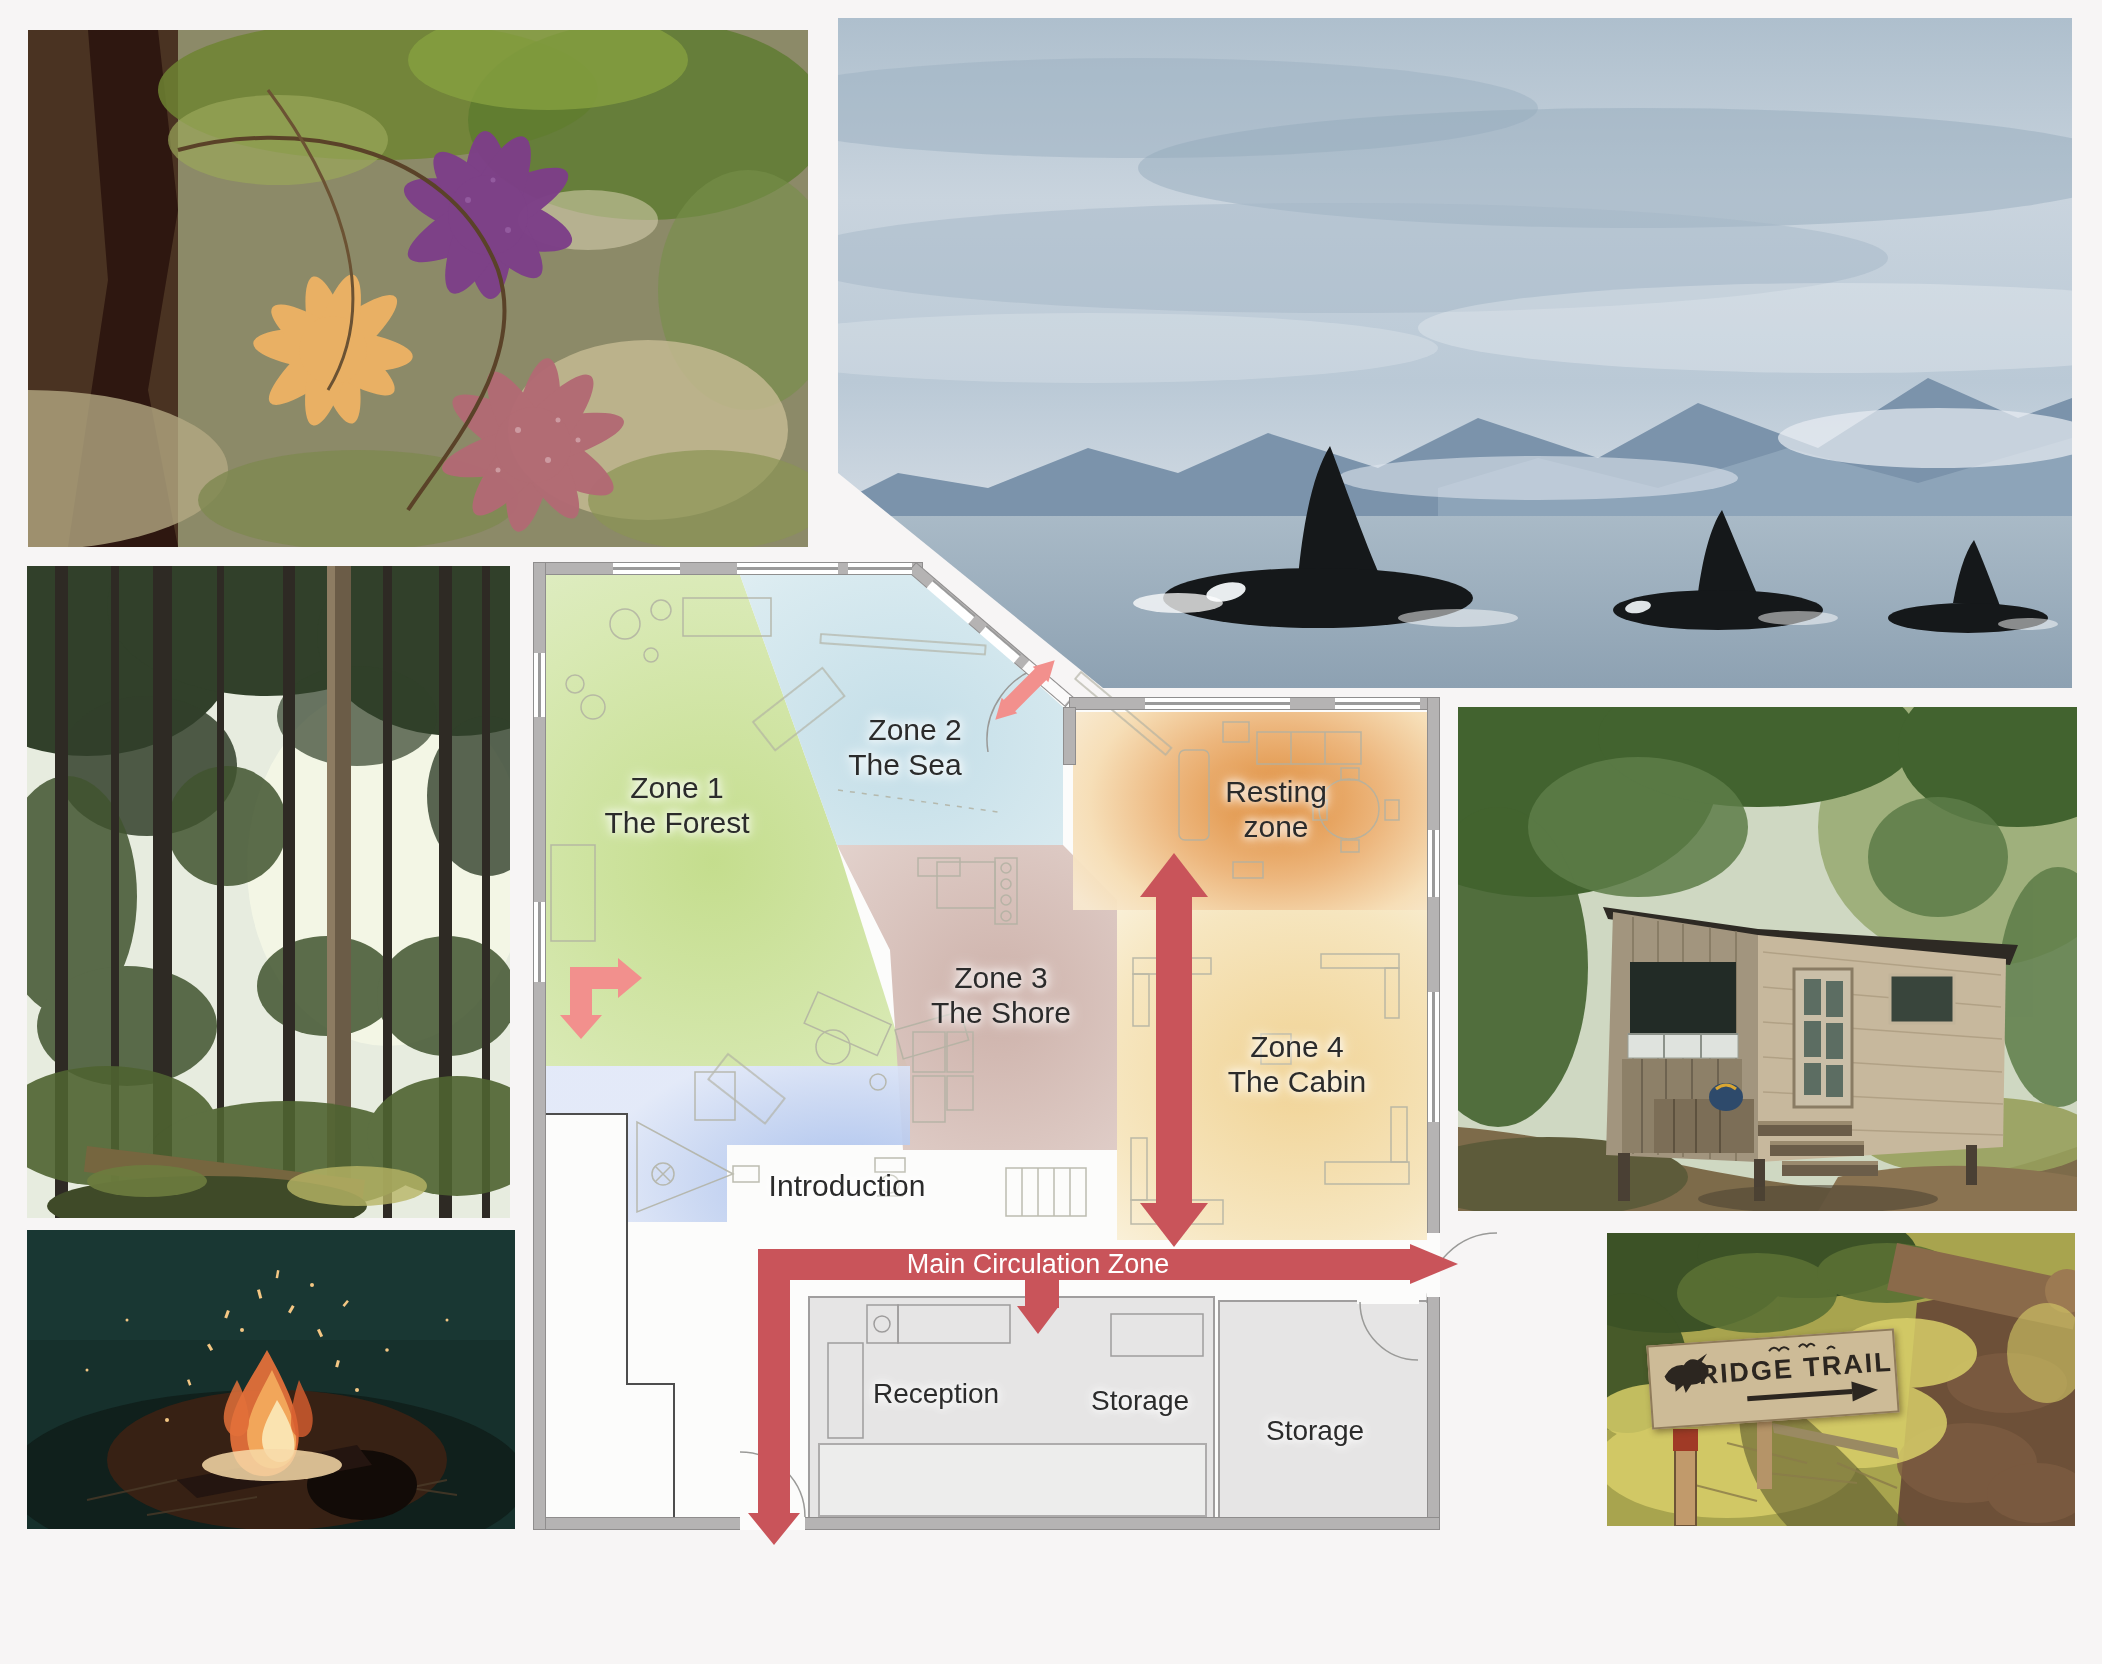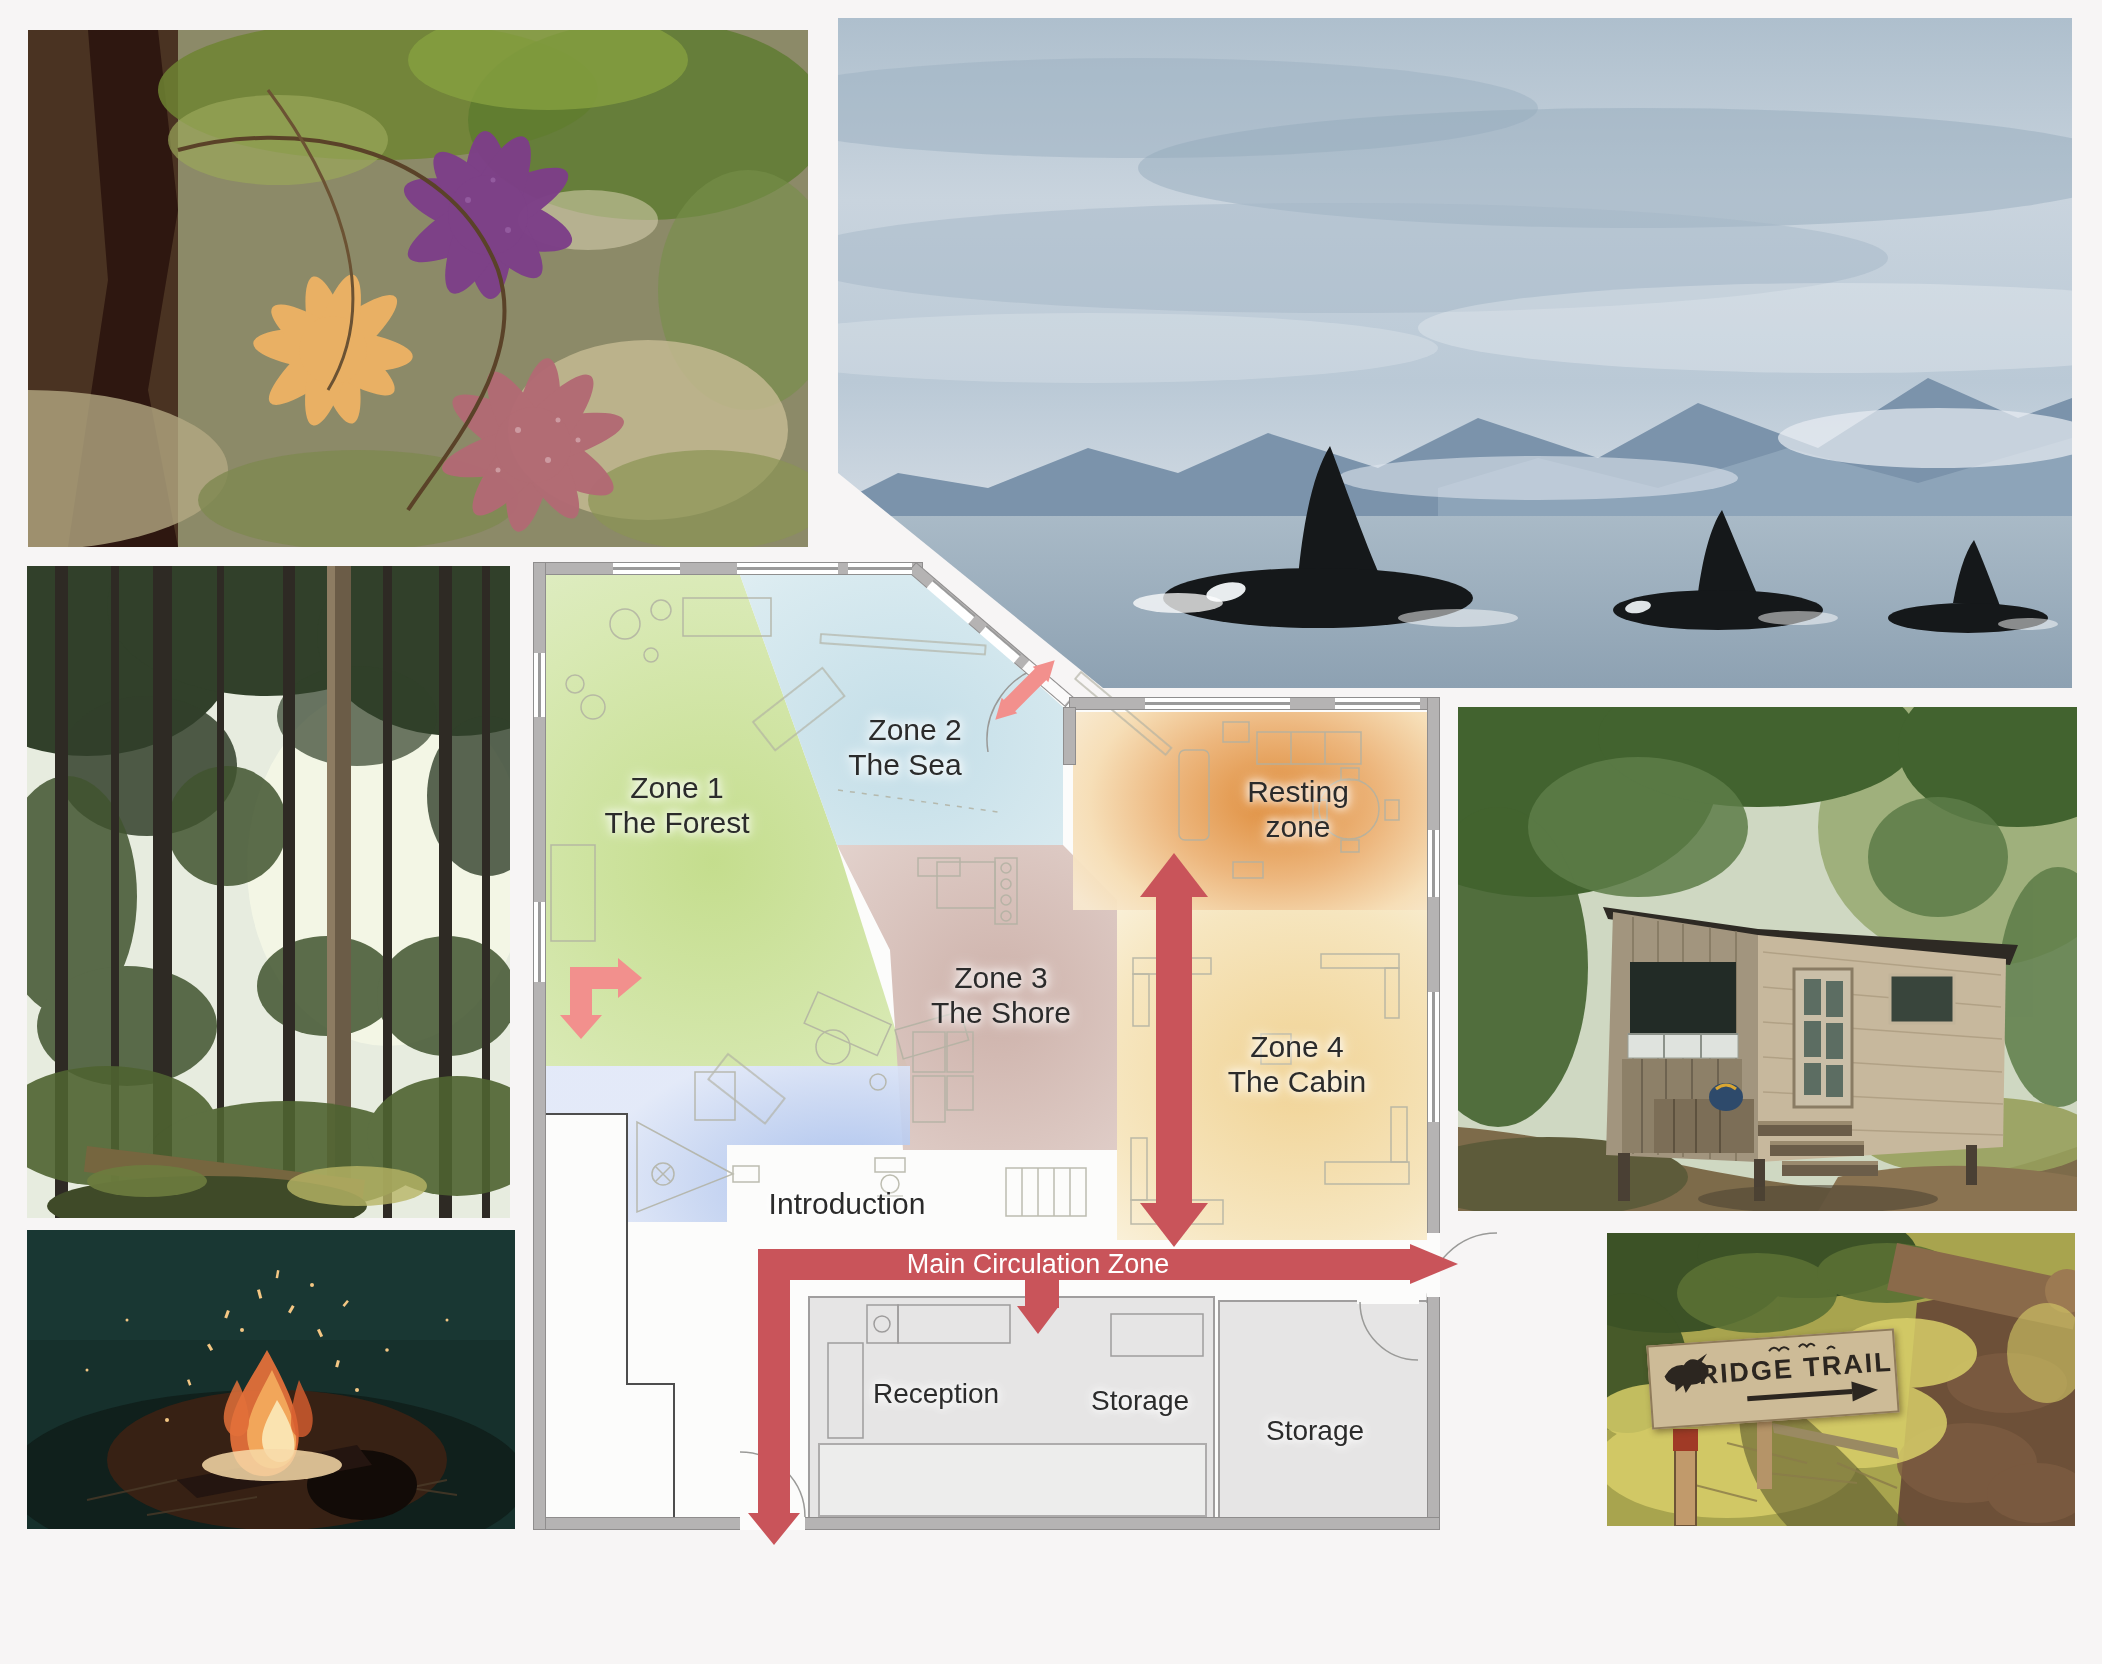--- a/index.html
+++ b/index.html
@@ -523,29 +523,29 @@
       <div>The Forest</div>
     </div>
     <div class="zlabel" style="left:372px;top:185px;text-align:right;">
       <div>Zone 2</div>
       <div>The Sea</div>
     </div>
     <div class="zlabel" style="left:468px;top:433px;">
       <div>Zone 3</div>
       <div>The Shore</div>
     </div>
-    <div class="zlabel" style="left:743px;top:247px;margin-left:22px;">
+    <div class="zlabel" style="left:743px;top:247px;">
       <div>Resting</div>
       <div>zone</div>
     </div>
     <div class="zlabel" style="left:764px;top:502px;">
       <div>Zone 4</div>
       <div>The Cabin</div>
     </div>
-    <div class="zlabel" style="left:314px;top:641px;">
+    <div class="zlabel" style="left:314px;top:623px;">
       <div>Introduction</div>
     </div>
     <div class="zlabel rlabel" style="left:403px;top:831px;">
       <div>Reception</div>
     </div>
     <div class="zlabel rlabel" style="left:607px;top:838px;">
       <div>Storage</div>
     </div>
     <div class="zlabel rlabel" style="left:782px;top:868px;">
       <div>Storage</div>

